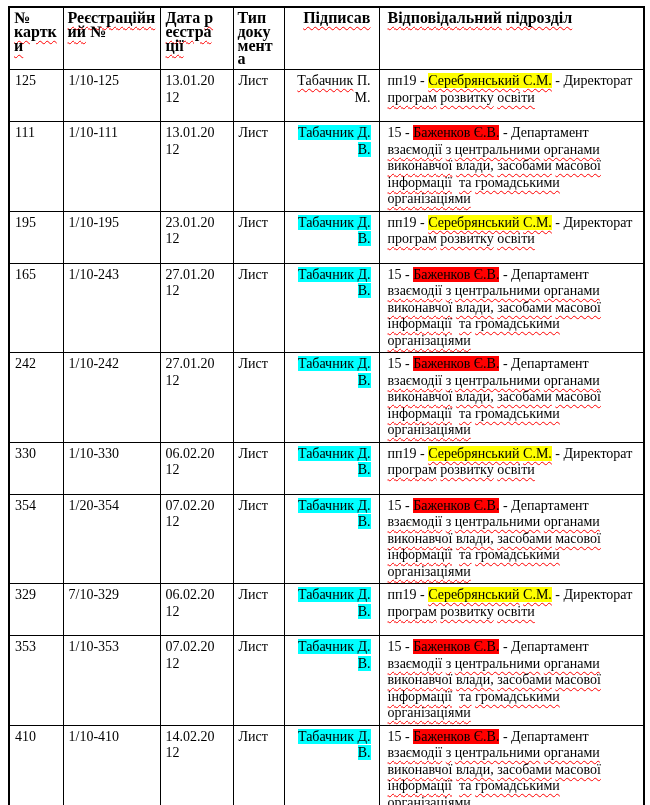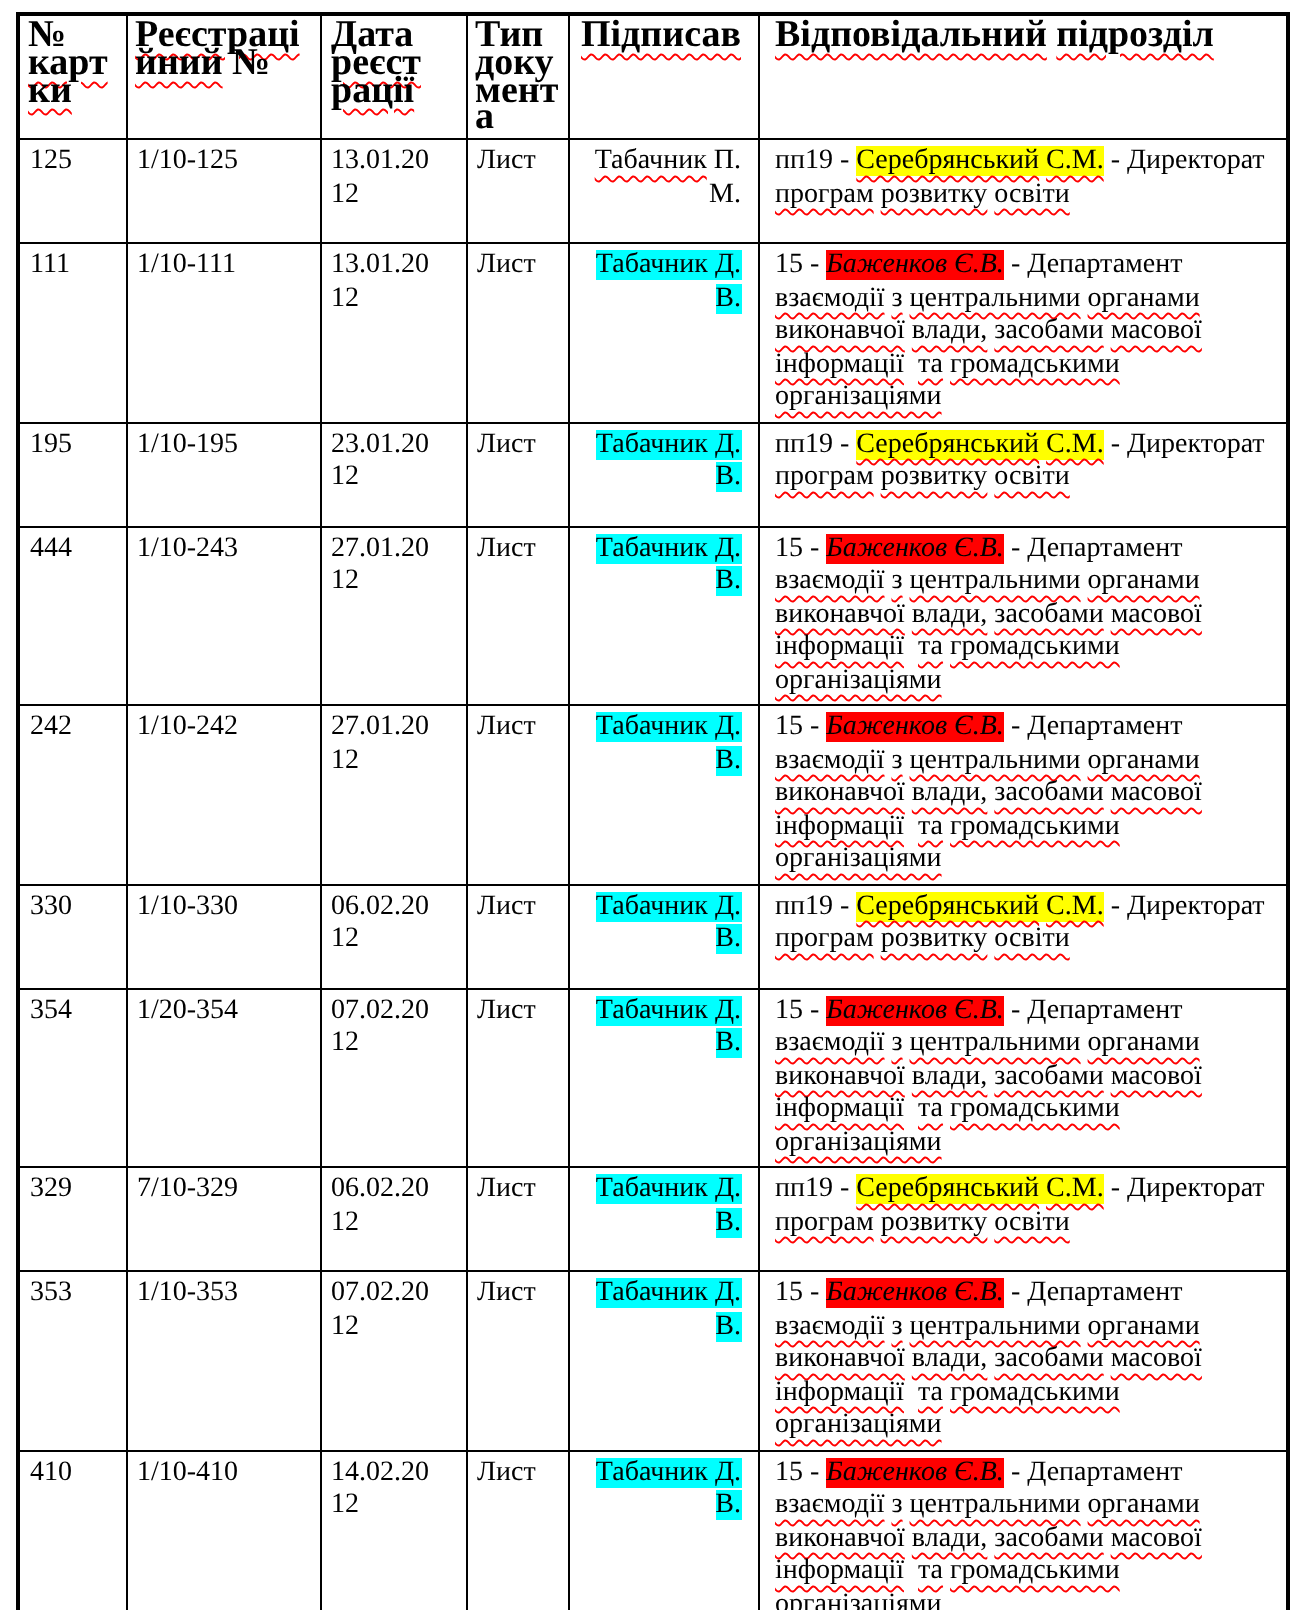--- a/index.html
+++ b/index.html
@@ -22,33 +22,33 @@
     border:1px solid #000000;
     vertical-align:top;
     text-align:left;
     padding:3px 5px;
     font-size:14px;
     line-height:16.5px;
     overflow-wrap:break-word;
   }
   thead th{
     font-weight:bold;
-    font-size:19px;
+    font-size:16px;
     line-height:13.8px;
     padding:3px 4px;
   }
   thead tr{height:46px;}
   tbody tr{height:52px;}
   
   .col-date-cell{word-break:break-all;padding:3px 15px 3px 5px;font-family:Liberation Serif, serif;}
   .col-signer-cell{padding:3px 8px 3px 5px;text-align:right;}
   .col-resp-cell{padding:3px 5px 3px 8px;white-space:pre-wrap;margin-left:12px;}
   .hl-yellow{background:#ffff00;text-align:center;}
   .hl-cyan{background:#00ffff;}
-  .hl-red{background:#ff0000;font-style:italic;}
+  .hl-red{background:#ff0000;}
   .sq{
     text-decoration-line:underline;
     text-decoration-style:wavy;
     text-decoration-color:#ff0000;
     text-decoration-thickness:1px;
     text-underline-offset:2.5px;
   }
 </style>
 </head>
 <body>
@@ -92,21 +92,21 @@
         </tr>
         <tr>
           <td>195</td>
           <td>1/10-195</td>
           <td class="col-date-cell">23.01.2012</td>
           <td>Лист</td>
           <td class="col-signer-cell"><span class="hl-cyan">Табачник Д. В.</span></td>
           <td class="col-resp-cell"><span>пп19 - </span><span class="hl-yellow"><span class="sq">Серебрянський</span> <span class="sq">С.М.</span></span><span> - Директорат </span><span><span class="sq">програм</span> <span class="sq">розвитку</span> <span class="sq">освіти</span></span></td>
         </tr>
         <tr>
-          <td>444</td>
+          <td>165</td>
           <td>1/10-243</td>
           <td class="col-date-cell">27.01.2012</td>
           <td>Лист</td>
           <td class="col-signer-cell"><span class="hl-cyan">Табачник Д. В.</span></td>
           <td class="col-resp-cell"><span>15 - </span><span class="hl-red">Баженков Є.В.</span><span> - Департамент </span><span><span class="sq">взаємодії</span> <span class="sq">з</span> <span class="sq">центральними</span> <span class="sq">органами</span> <span class="sq">виконавчої</span> <span class="sq">влади,</span> <span class="sq">засобами</span> <span class="sq">масової</span> <span class="sq">інформації</span>  <span class="sq">та</span> <span class="sq">громадськими</span> <span class="sq">організаціями</span></span></td>
         </tr>
         <tr>
           <td>242</td>
           <td>1/10-242</td>
           <td class="col-date-cell">27.01.2012</td>

